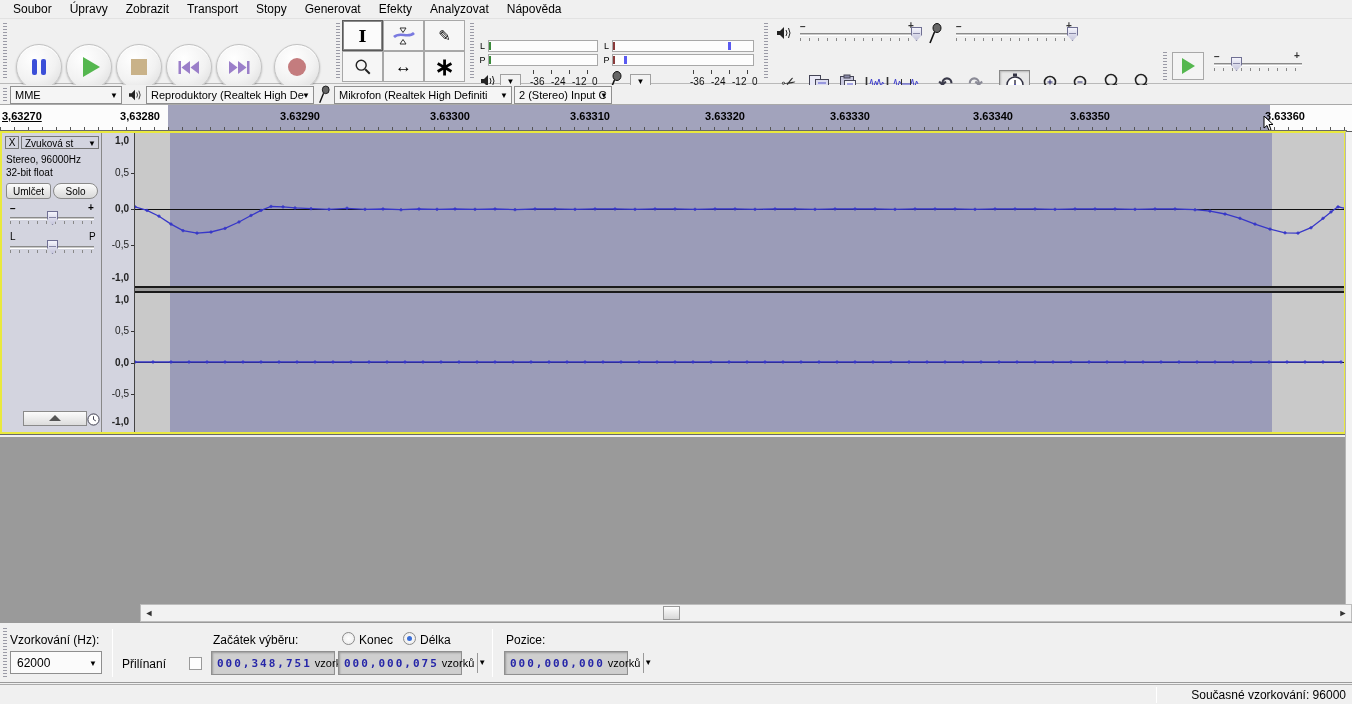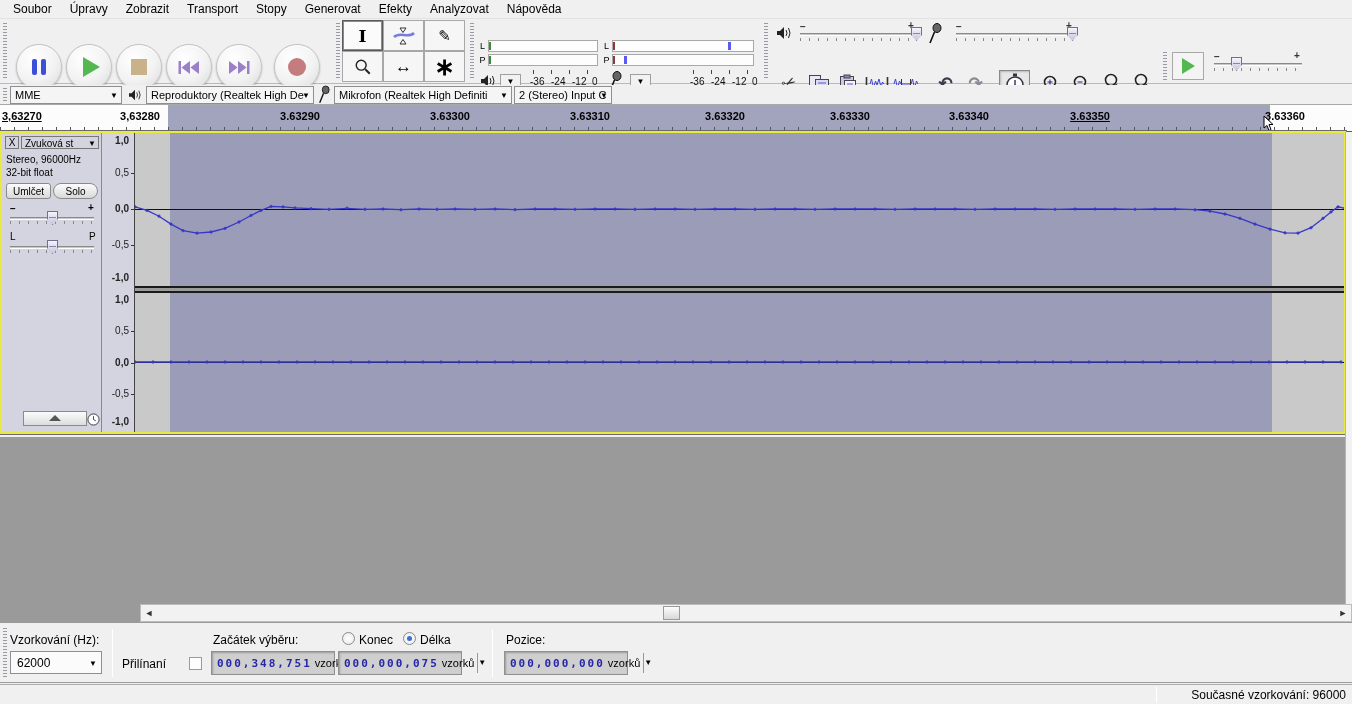--- a/index.html
+++ b/index.html
@@ -366,22 +366,22 @@
 
   <div id="ruler">
     <div id="ruler-sel" style="left: 168px; width: 1102px;"></div>
     <span class="tl first" style="left:2px;">3,63270</span>
     <span class="tl" style="left:140px;">3,63280</span>
     <span class="tl" style="left:300px;">3.63290</span>
     <span class="tl" style="left:450px;">3.63300</span>
     <span class="tl" style="left:590px;">3.63310</span>
     <span class="tl" style="left:725px;">3.63320</span>
     <span class="tl" style="left:850px;">3.63330</span>
-    <span class="tl" style="left:969px;">3.63340</span>
-    <span class="tl" style="left:1090px;text-decoration:underline;">3.63350</span>
+    <span class="tl" style="left:993px;">3.63340</span>
+    <span class="tl" style="left:1090px;">3.63350</span>
     <span class="tl" style="left:1285px;">3.63360</span>
     <div id="ruler-ticks"></div>
     <svg style="position:absolute;left:1263px;top:10px;" width="11" height="17" viewBox="0 0 11 17">
         <path d="M1 1 L1 13 L4 10.5 L6 15.5 L8 14.5 L6 9.5 L10 9.5 Z" fill="#fff" stroke="#000"></path>
       </svg>
   </div>
 
   <div id="track-area">
 
     <div id="track-panel">

